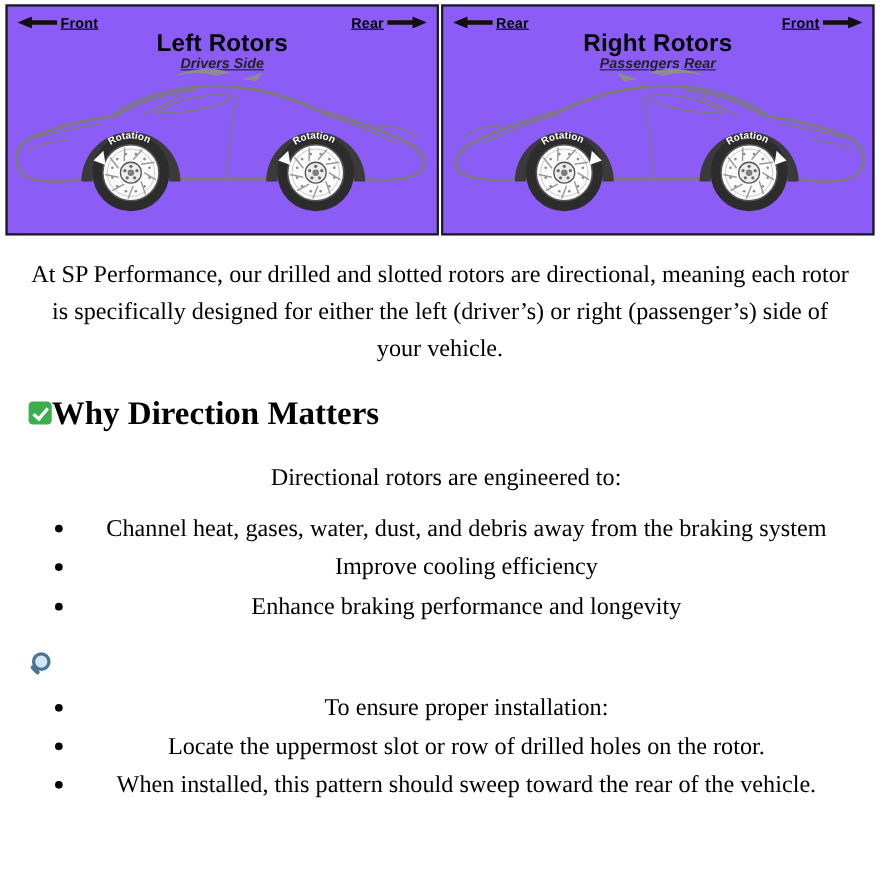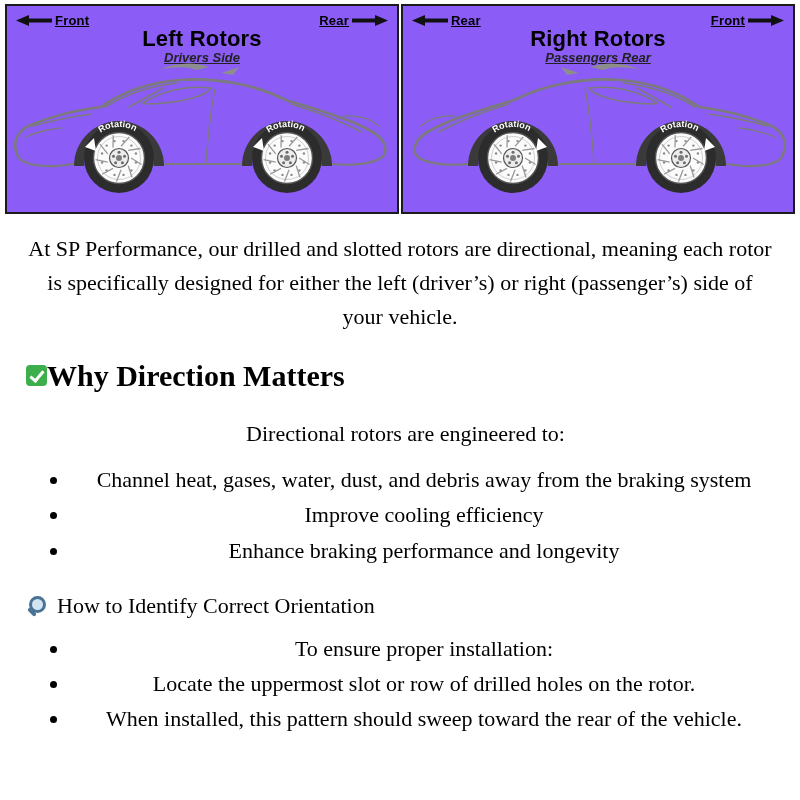--- a/index.html
+++ b/index.html
@@ -291,21 +291,20 @@
   <p class="lead">Directional rotors are engineered to:</p>
 
   <ul>
     <li>Channel heat, gases, water, dust, and debris away from the braking system</li>
     <li>Improve cooling efficiency</li>
     <li>Enhance braking performance and longevity</li>
   </ul>
 
   <h2 class="sect2">
     <span class="mag-icon"></span>
-    <span>How to Identify Correct Orientation</span>
   </h2>
 
   <ul>
     <li>To ensure proper installation:</li>
     <li>Locate the uppermost slot or row of drilled holes on the rotor.</li>
     <li>When installed, this pattern should sweep toward the rear of the vehicle.</li>
   </ul>
 </main>
 
 </body></html>

